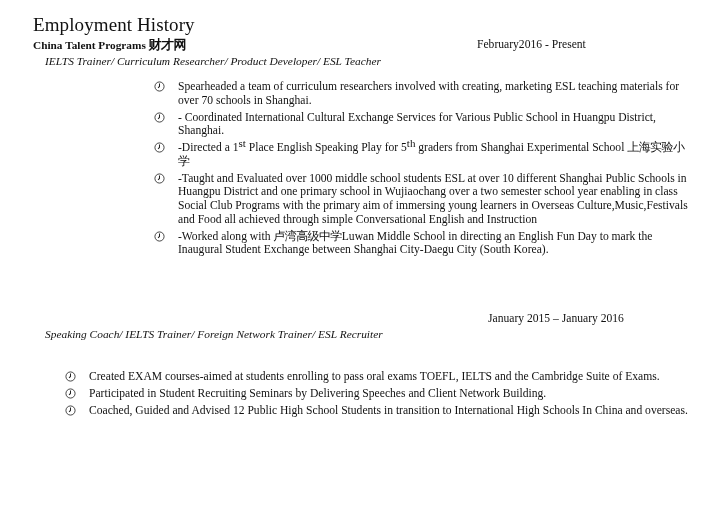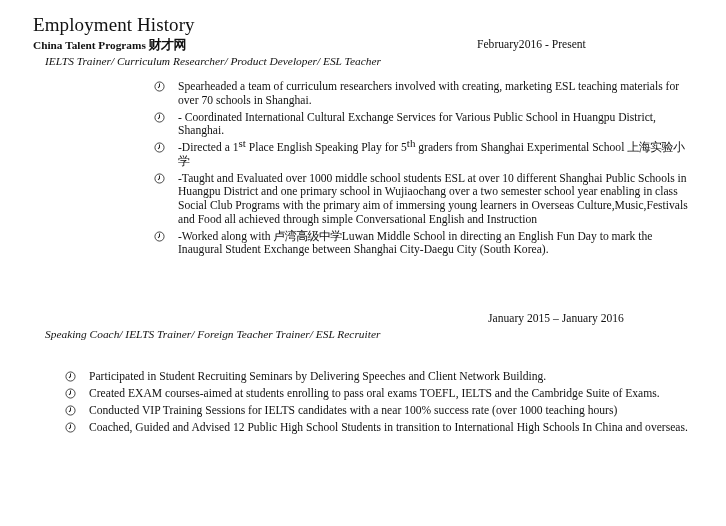--- a/index.html
+++ b/index.html
@@ -71,43 +71,36 @@
     <li>
       <svg class="bullet-icon" viewBox="0 0 12 12">
           <circle cx="6" cy="6" r="5" fill="none" stroke="#222" stroke-width="0.9"></circle>
           <path d="M6 2.6 V6 L4.4 7.4" fill="none" stroke="#222" stroke-width="1.1"></path>
         </svg>
       <span><span>-Worked along with </span><span class="cn-inline">卢湾高级中学</span><span>Luwan Middle School in directing an English Fun Day to mark the Inaugural Student Exchange between Shanghai City-Daegu City (South Korea).</span></span>
     </li>
   </ul>
 
   <div class="date" style="left:488px; top:312px;">January 2015 – January 2016</div>
-  <div class="role" style="top:327px;">Speaking Coach/ IELTS Trainer/ Foreign Teacher Trainer/ ESL Recruiter</div>
+  <div class="role" style="top:327px;">Speaking Coach/ IELTS Trainer/ Foreign Network Trainer/ ESL Recruiter</div>
 
   <ul class="bullets" style="left:57px; top:362px; width:630px;">
-    <li>
-      <svg class="bullet-icon" viewBox="0 0 12 12">
-          <circle cx="6" cy="6" r="5" fill="none" stroke="#222" stroke-width="0.9"></circle>
-          <path d="M6 2.6 V6 L4.4 7.4" fill="none" stroke="#222" stroke-width="1.1"></path>
-        </svg>
-      <span>Participated in Student Recruiting Seminars by Delivering Speeches and Client Network Building.</span>
-    </li>
     <li>
       <svg class="bullet-icon" viewBox="0 0 12 12">
           <circle cx="6" cy="6" r="5" fill="none" stroke="#222" stroke-width="0.9"></circle>
           <path d="M6 2.6 V6 L4.4 7.4" fill="none" stroke="#222" stroke-width="1.1"></path>
         </svg>
       <span>Created EXAM courses-aimed at students enrolling to pass oral exams TOEFL, IELTS and the Cambridge Suite of Exams.</span>
     </li>
     <li>
       <svg class="bullet-icon" viewBox="0 0 12 12">
           <circle cx="6" cy="6" r="5" fill="none" stroke="#222" stroke-width="0.9"></circle>
           <path d="M6 2.6 V6 L4.4 7.4" fill="none" stroke="#222" stroke-width="1.1"></path>
         </svg>
-      <span>Conducted VIP Training Sessions for IELTS candidates with a near 100% success rate (over 1000 teaching hours)</span>
+      <span>Participated in Student Recruiting Seminars by Delivering Speeches and Client Network Building.</span>
     </li>
     <li>
       <svg class="bullet-icon" viewBox="0 0 12 12">
           <circle cx="6" cy="6" r="5" fill="none" stroke="#222" stroke-width="0.9"></circle>
           <path d="M6 2.6 V6 L4.4 7.4" fill="none" stroke="#222" stroke-width="1.1"></path>
         </svg>
       <span>Coached, Guided and Advised 12 Public High School Students in transition to International High Schools In China and overseas.</span>
     </li>
   </ul>
 

